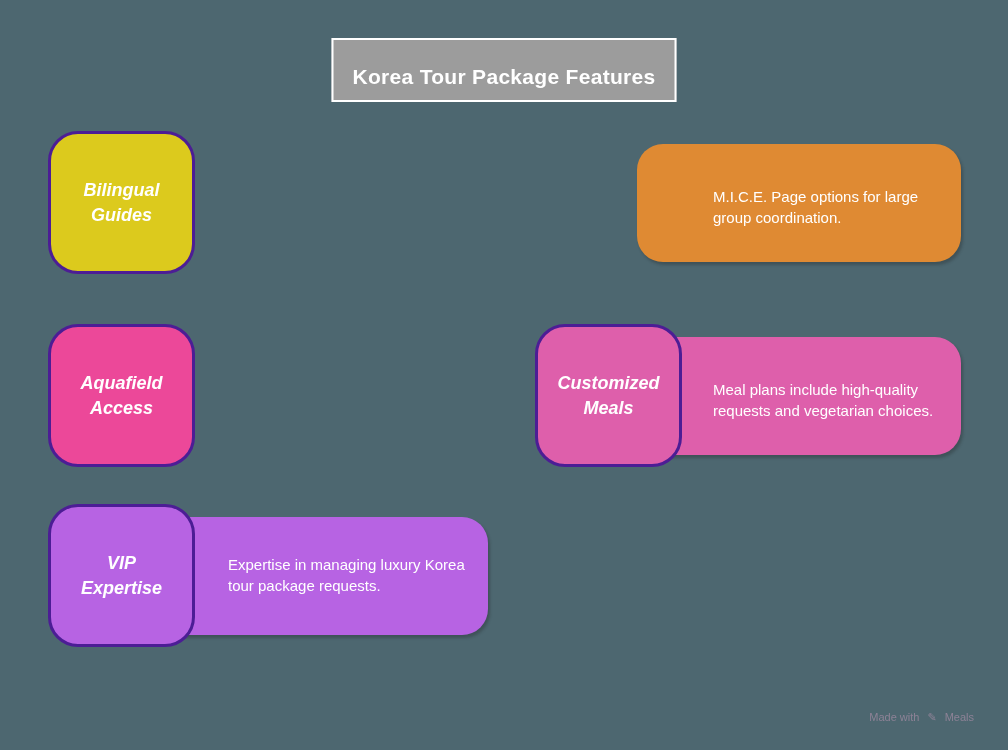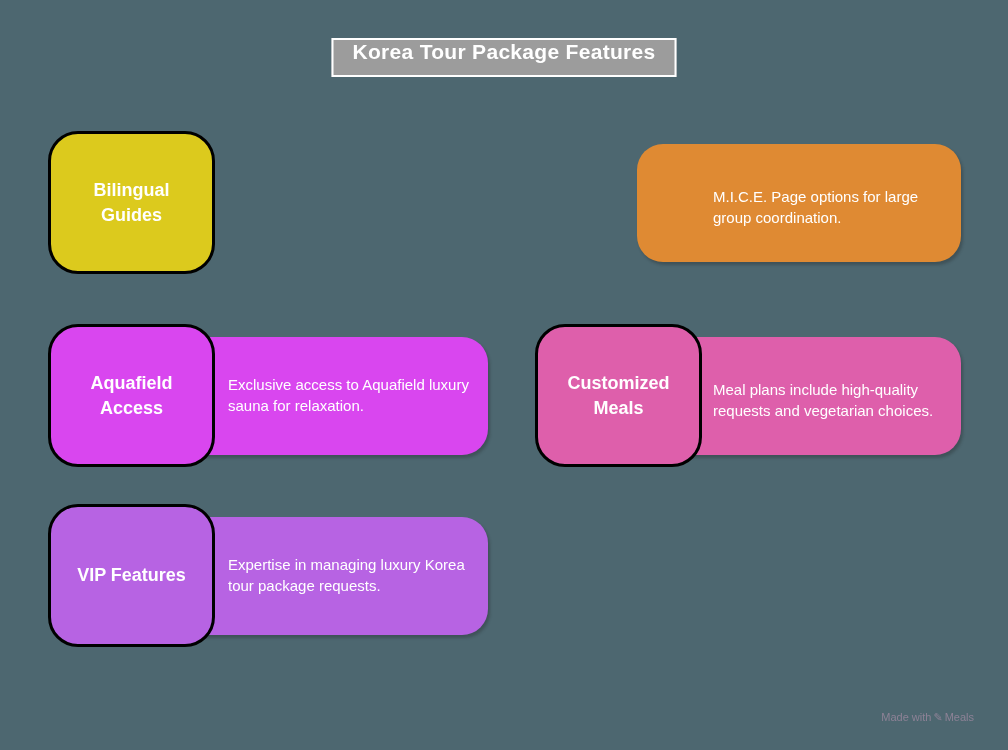--- a/index.html
+++ b/index.html
@@ -15,21 +15,21 @@
     background: #4d6770;
   }
 
   
   .title-box {
     position: absolute;
     top: 38px; left: 504px;
     transform: translateX(-50%);
     background: #9c9c9c;
     border: 2px solid #ffffff;
-    padding: 0 19px 11px 19px;
+    padding: 25px 19px 11px 19px;
     box-sizing: border-box;
     white-space: nowrap;
   }
   .title-box .title-text {
     color: #ffffff;
     font-size: 21px;
     font-weight: bold;
     letter-spacing: 0.3px;
   }
 
@@ -56,51 +56,52 @@
   .desc-text {
     color: #ffffff;
     font-size: 15px;
     font-weight: 500;
     line-height: 1.38;
   }
 
   .card .square {
     position: absolute;
     left: 0; top: 0;
-    width: 167px; height: 143px;
-    border: 3px solid #000000;
+    width: 147px; height: 143px;
+    border: 3px solid #4c1d95;
     border-radius: 30px;
     box-sizing: border-box;
     display: flex;
     align-items: center;
     justify-content: center;
     text-align: center;
     padding: 8px 14px;
+    font-style: italic;
   }
   .square-text {
     color: #ffffff;
     font-size: 18px;
     font-weight: bold;
     line-height: 1.35;
   }
 
   
   .c-yellow .square, .c-yellow .desc { background: #dcca1d; }
   .c-orange .square, .c-orange .desc { background: #df8a33; }
-  .c-red    .square, .c-red    .desc { background: #d946ef; }
+  .c-red    .square, .c-red    .desc { background: #ec4899; }
   .c-pink   .square, .c-pink   .desc { background: #de5fab; align-items: center; }
   .c-purple .square, .c-purple .desc { background: #b763e3; }
 
   
   .watermark {
     position: absolute;
     right: 34px; top: 711px;
     display: flex;
     align-items: center;
-    gap: 2px;
+    gap: 8px;
     color: #8d8296;
     font-size: 11px;
     font-weight: 500;
   }
   .watermark .napkin-icon { font-size: 11px; line-height: 1; }
 </style>
 </head>
 <body>
 
 <div class="canvas">
@@ -115,43 +116,40 @@
     </div>
   </div>
 
   <div class="card card-row1 col-right c-orange">
     <div class="desc">
       <span class="desc-text">M.I.C.E. Page options for large group coordination.</span>
     </div>
   </div>
 
   <div class="card card-row2 col-left c-red">
-    <div class="desc">
-      <span class="desc-text">Exclusive access to Aquafield luxury sauna for relaxation.</span>
-    </div>
     <div class="square">
       <span class="square-text">Aquafield Access</span>
     </div>
   </div>
 
   <div class="card card-row2 col-right c-pink">
     <div class="desc">
       <span class="desc-text">Meal plans include high-quality requests and vegetarian choices.</span>
     </div>
     <div class="square">
       <span class="square-text">Customized Meals</span>
     </div>
   </div>
 
   <div class="card card-row3 col-left c-purple">
     <div class="desc">
       <span class="desc-text">Expertise in managing luxury Korea tour package requests.</span>
     </div>
     <div class="square">
-      <span class="square-text">VIP Features</span>
+      <span class="square-text">VIP Expertise</span>
     </div>
   </div>
 
   <div class="watermark">
     <span>Made with</span>
     <span class="napkin-icon">✎</span>
     <span>Meals</span>
   </div>
 
 </div>

